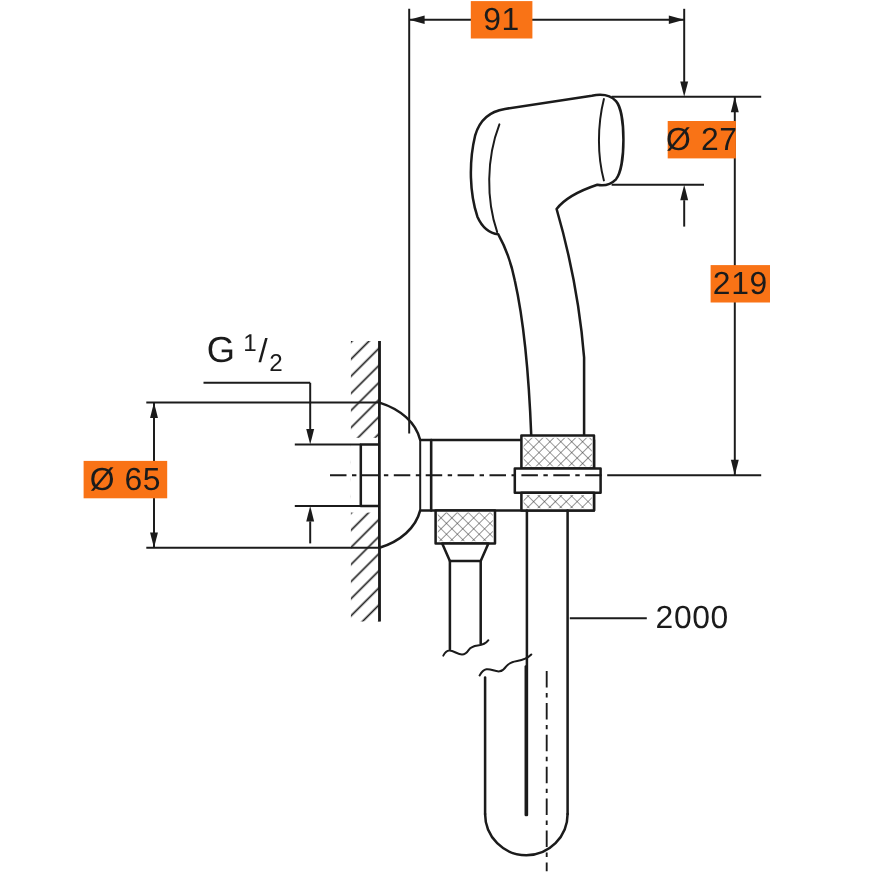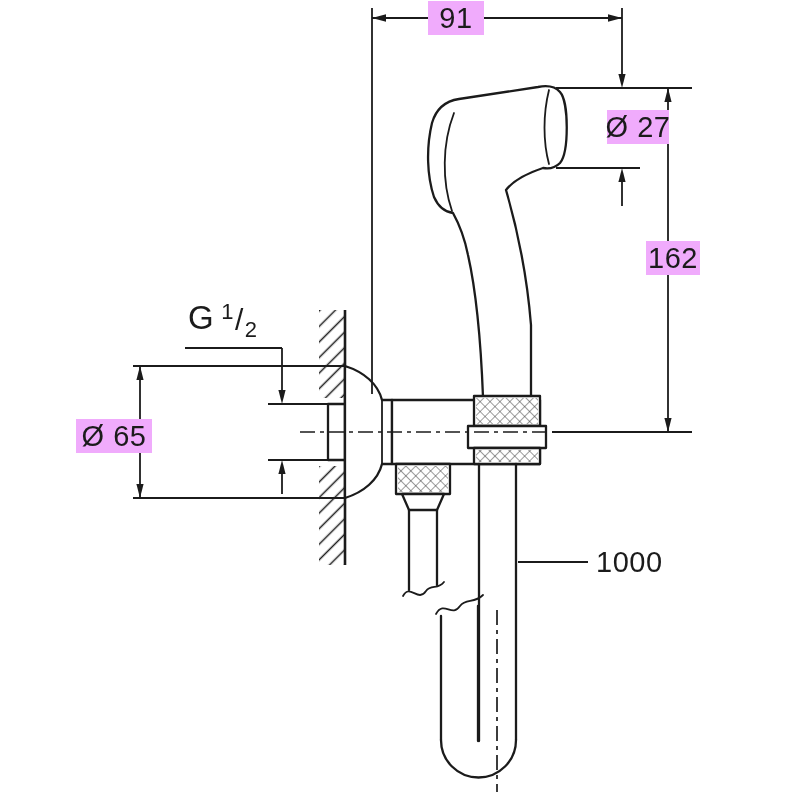--- a/index.html
+++ b/index.html
@@ -19,21 +19,21 @@
   .s-wall{stroke:#1b1b1b;stroke-width:2.6;fill:none;}
   .s-arrow{fill:#1b1b1b;stroke:none;}
   .s-center{stroke:#1b1b1b;stroke-width:1.7;fill:none;stroke-dasharray:15 5 4 5;}
 
   
   .dim-label{
     position:absolute;color:#1b1b1b;font-size:29px;line-height:34px;
     display:flex;align-items:center;justify-content:center;
     white-space:nowrap;letter-spacing:0.5px;
   }
-  .bg-white{background:#f0abfc;}
+  .bg-white{background:#f97316;}
   .thread-label{font-size:33px;align-items:flex-start;}
   .thread-label .t-g{font-size:33px;}
   .thread-label .t-num{font-size:22px;position:relative;top:-6px;margin-left:7px;}
   .thread-label .t-slash{font-size:30px;margin:0 1px;position:relative;top:2px;}
   .thread-label .t-den{font-size:22px;position:relative;top:12px;}
 </style>
 </head>
 <body>
 
 <div class="canvas">
@@ -157,31 +157,31 @@
 
 <div class="dim-label bg-white" style="left:428px;top:1px;width:56px;height:34px;">
   <span>91</span>
 </div>
 
 <div class="dim-label bg-white" style="left:607px;top:110px;width:62px;height:34px;">
   <span>Ø 27</span>
 </div>
 
 <div class="dim-label bg-white" style="left:646px;top:241px;width:54px;height:34px;">
-  <span>162</span>
+  <span>219</span>
 </div>
 
 <div class="dim-label thread-label" style="left:188px;top:301px;height:44px;">
   <span class="t-g">G</span>
       <span class="t-num">1</span>
       <span class="t-slash">/</span>
       <span class="t-den">2</span>
 </div>
 
 <div class="dim-label bg-white" style="left:76px;top:419px;width:76px;height:34px;">
   <span>Ø 65</span>
 </div>
 
 <div class="dim-label" style="left:596px;top:545px;height:34px;">
-  <span>1000</span>
+  <span>2000</span>
 </div>
 
 </div>
 
 </body></html>

